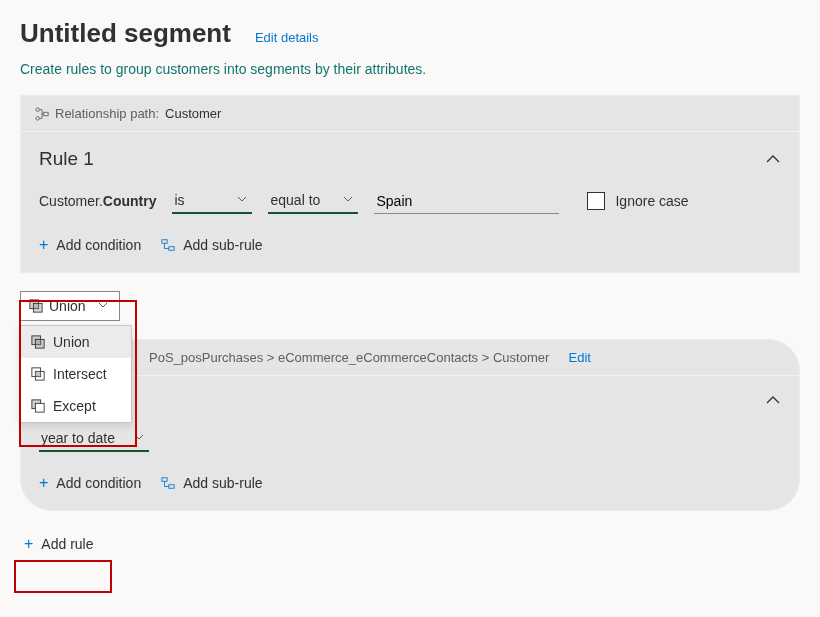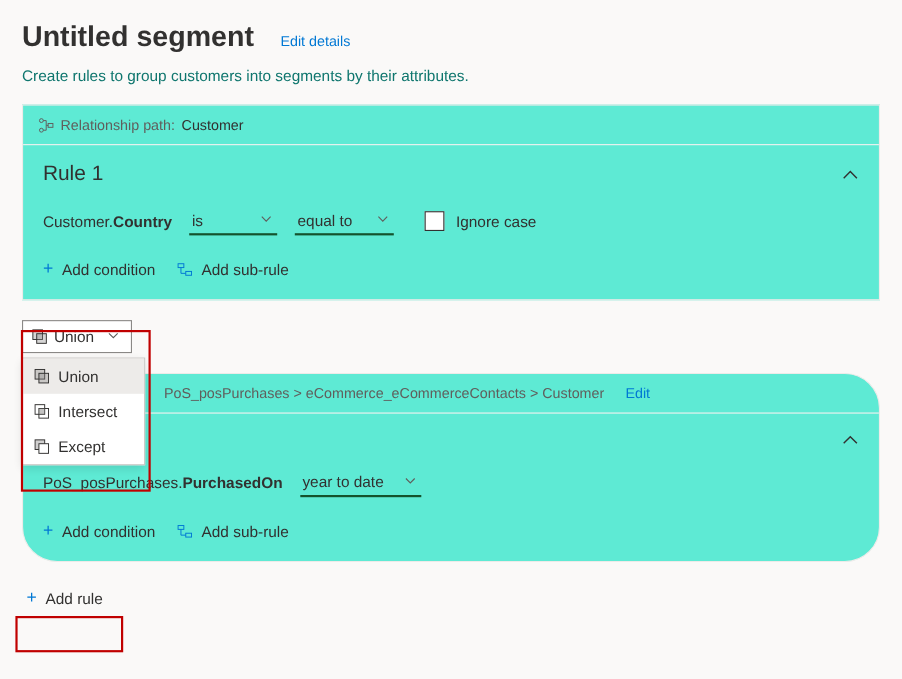--- a/index.html
+++ b/index.html
@@ -12,21 +12,21 @@
       padding: 18px 20px;
       font-size: 14px;
       position: relative;
     }
     .header-row { display: flex; align-items: baseline; gap: 24px; margin-bottom: 12px; }
     .page-title { font-size: 26px; font-weight: 600; color: #323130; }
     .link { color: #0078d4; font-size: 13px; cursor: pointer; }
     .subtitle { font-size: 14px; color: #0f766e; margin-bottom: 18px; }
     .rule-card {
       border: 1px solid #edebe9;
-      background: #5eead4;
+      background: #e5e5e5;
       margin-bottom: 18px;
     }
     .rel-path {
       padding: 10px 14px;
       font-size: 13px;
       color: #605e5c;
       display: flex;
       align-items: center;
       gap: 6px;
       border-bottom: 1px solid #f3f2f1;
@@ -149,20 +149,21 @@
           </span>
       </span>
       <span class="select">
         <span>equal to</span>
         <span class="icon-sm">
             <svg viewBox="0 0 12 12" width="12" height="12">
               <path d="M2 4l4 4 4-4" fill="none" stroke="#605e5c" stroke-width="1"></path>
             </svg>
           </span>
       </span>
+      <input class="text-input" value="Spain" style="">
       <span class="checkbox-row">
         <span class="checkbox"></span>
         <span>Ignore case</span>
       </span>
     </div>
     <div class="action-row">
       <span class="action-btn">
         <span class="plus">+</span>
         <span>Add condition</span>
       </span>
@@ -239,21 +240,20 @@
   <div class="rule-body">
     <div class="rule-header">
       <div></div>
       <span class="chevron">
         <svg viewBox="0 0 16 16" width="16" height="16">
             <path d="M2 11l6-6 6 6" fill="none" stroke="#323130" stroke-width="1.3"></path>
           </svg>
       </span>
     </div>
     <div class="cond-row">
-      <span class="attr-label"><span>PoS_posPurchases</span>.<b>PurchasedOn</b></span>
       <span class="select wide">
         <span>year to date</span>
         <span class="icon-sm">
             <svg viewBox="0 0 12 12" width="12" height="12">
               <path d="M2 4l4 4 4-4" fill="none" stroke="#605e5c" stroke-width="1"></path>
             </svg>
           </span>
       </span>
     </div>
     <div class="action-row">

